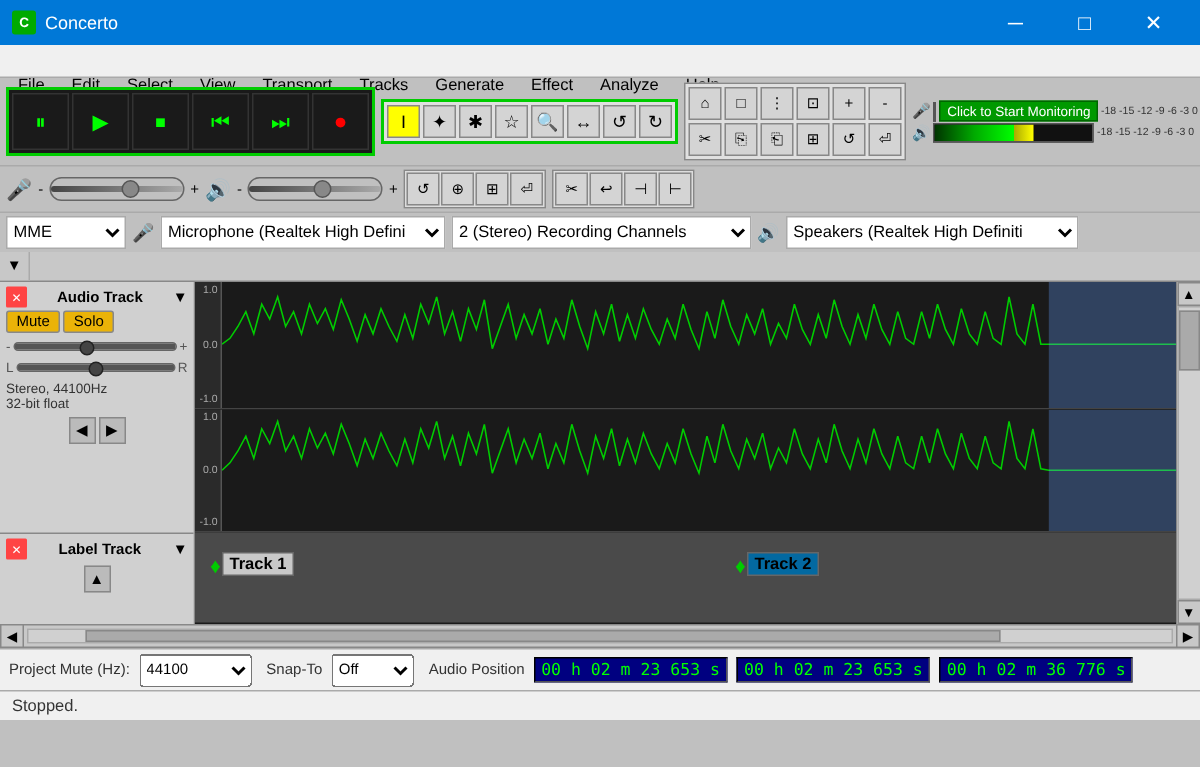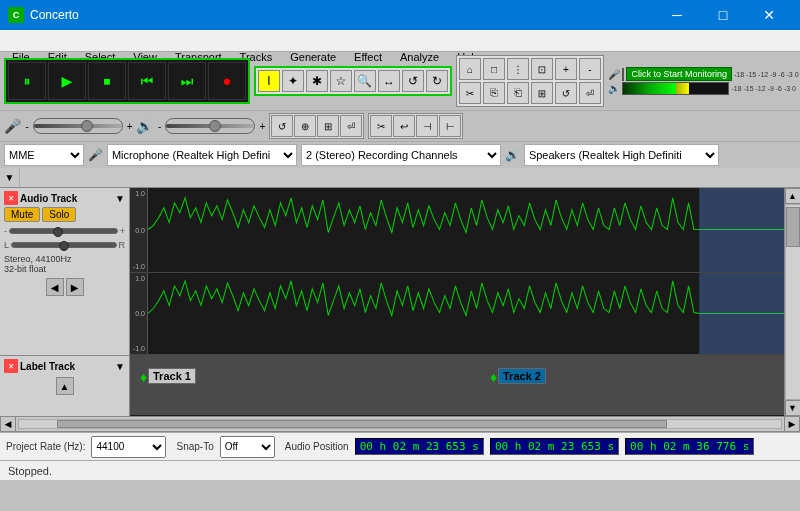--- a/index.html
+++ b/index.html
@@ -173,20 +173,21 @@
       cursor: pointer;
       color: white;
       font-size: 8px;
       display: flex; align-items: center; justify-content: center;
       border-radius: 1px;
     }
     .track-name {
       font-size: 10px;
       font-weight: bold;
       flex: 1;
+      text-align: center;
     }
     .track-arrow {
       font-size: 10px;
       cursor: pointer;
     }
     .mute-solo-row {
       display: flex;
       gap: 2px;
       margin-bottom: 4px;
     }
@@ -619,21 +620,21 @@
 
 <div class="h-scrollbar">
   <div class="scroll-arrow">◀</div>
   <div class="h-scrollbar-track">
     <div class="h-scrollbar-thumb"></div>
   </div>
   <div class="scroll-arrow">▶</div>
 </div>
 
 <div style="background:#f0f0f0;border-top:1px solid #aaa;display:flex;align-items:center;padding:2px 6px;gap:6px;height:28px;">
-  <span style="font-size:10px;color:#333;">Project Rate (Hz):</span>
+  <span style="font-size:10px;color:#333;">Project Mute (Hz):</span>
   <select style="height:22px;font-size:10px;width:75px;">
     <option>44100</option>
   </select>
   <span style="font-size:10px;color:#333;margin-left:4px;">Snap-To</span>
   <select style="height:22px;font-size:10px;width:55px;">
     <option>Off</option>
   </select>
   <span style="font-size:10px;color:#333;margin-left:4px;">Audio Position</span>
   <div style="background:#000080;color:#00ff00;font-family:monospace;font-size:11px;padding:1px 4px;border:1px inset #555;min-width:115px;text-align:center;">00 h 02 m 23 653 s</div>
   <div style="background:#000080;color:#00ff00;font-family:monospace;font-size:11px;padding:1px 4px;border:1px inset #555;min-width:115px;text-align:center;">00 h 02 m 23 653 s</div>

